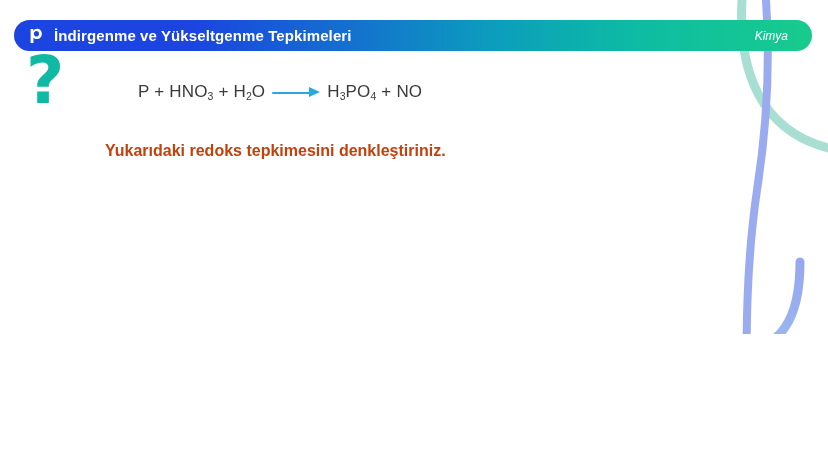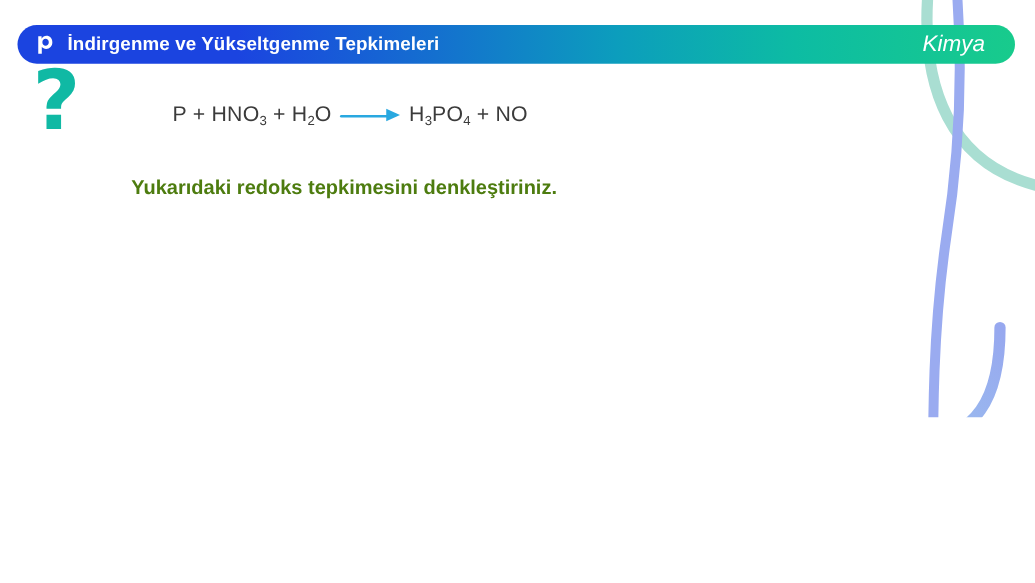--- a/index.html
+++ b/index.html
@@ -57,21 +57,21 @@
   .header-title {
     color: #ffffff;
     font-size: 15px;
     font-weight: bold;
     letter-spacing: 0.1px;
     white-space: nowrap;
   }
   .header-spacer { flex: 1 1 auto; }
   .header-subject {
     color: #ffffff;
-    font-size: 18px;
+    font-size: 12px;
     font-style: italic;
     font-weight: normal;
     white-space: nowrap;
     padding-right: 6px;
   }
 
   
   .qmark {
     position: absolute;
     left: 26px;
@@ -131,21 +131,21 @@
     border-bottom: 5.5px solid transparent;
   }
 
   
   .instruction {
     position: absolute;
     left: 105px;
     top: 142px;
     font-size: 16px;
     font-weight: bold;
-    color: #4d7c0f;
+    color: #c2410c;
     white-space: nowrap;
     z-index: 4;
   }
 </style>
 </head>
 <body>
 
 <div id="slide">
 
   <svg id="bg-decor" viewBox="0 0 828 466">

